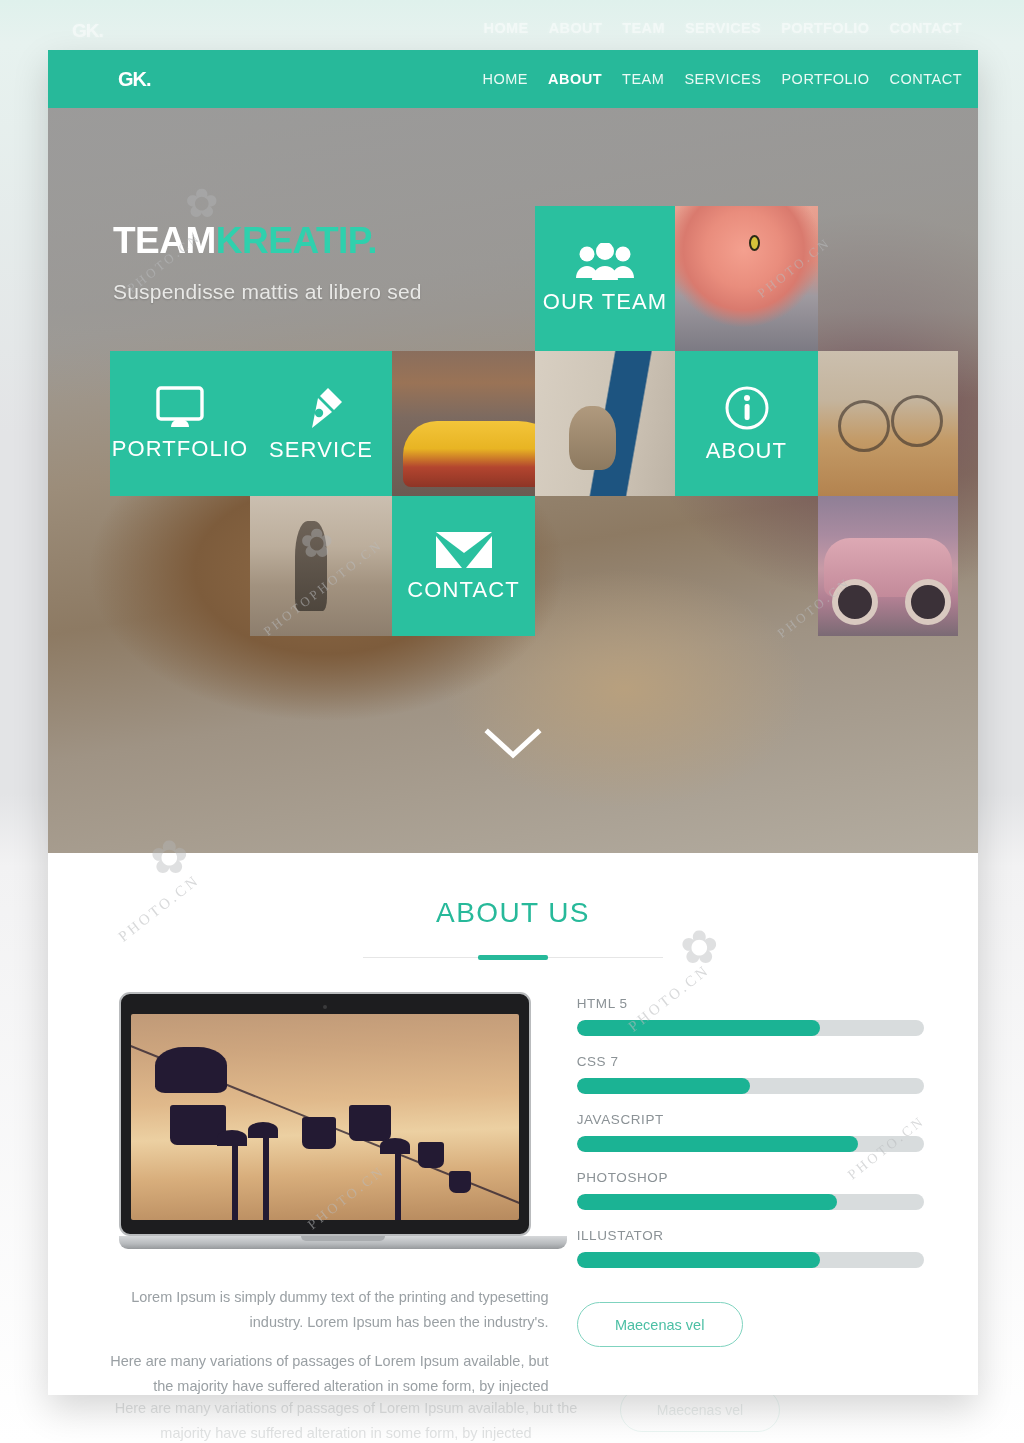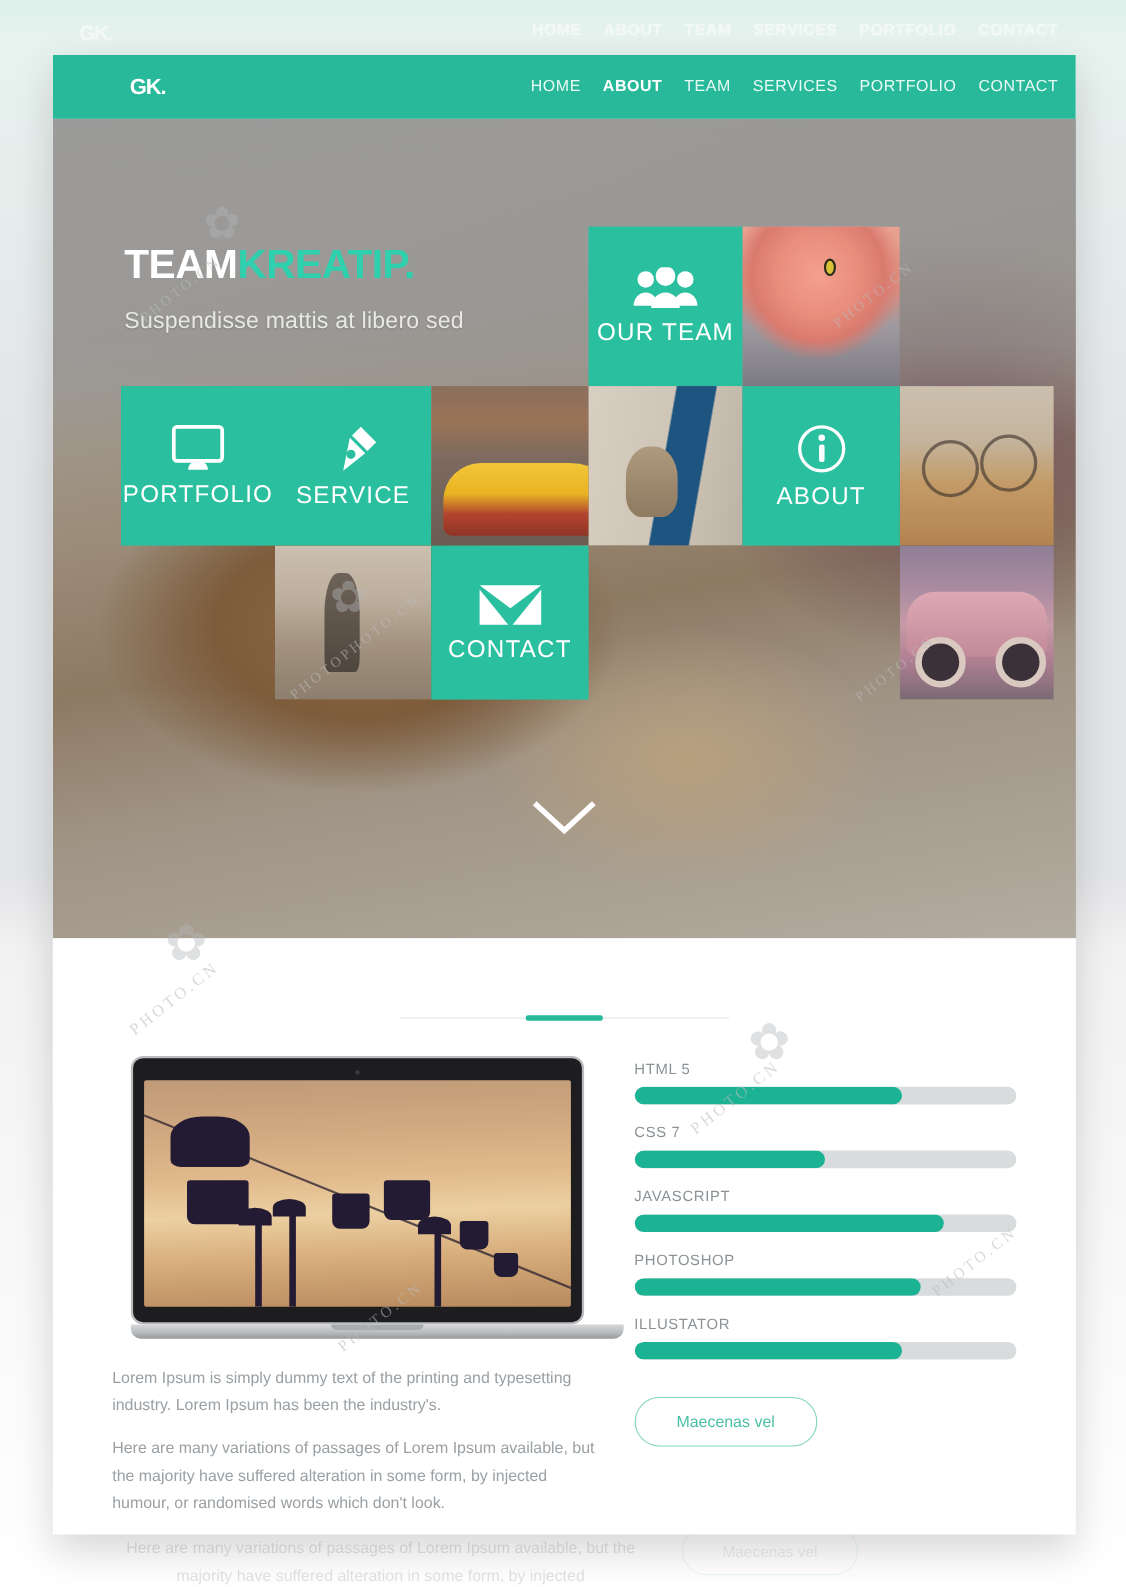--- a/index.html
+++ b/index.html
@@ -192,21 +192,21 @@
     width:84px; height:5px; background:#a9acaf; border-radius:0 0 7px 7px;}
 
   .gondola{ position:absolute; inset:0; }
   .gondola .wire{ position:absolute; height:2px; background:rgba(40,30,45,.75);
     transform-origin:left center; }
   .gondola .car{ position:absolute; background:#231a33; border-radius:3px 3px 7px 7px; }
   .gondola .palm{ position:absolute; bottom:0; background:#231a33; width:6px; }
   .gondola .frond{ position:absolute; width:30px;height:16px;background:#231a33;
     border-radius:50% 50% 0 0; }
 
-  .about-para{ margin-top:24px; text-align:left; }
+  .about-para{ margin-top:36px; text-align:right; }
   .about-para p{
     color:#9aa0a4; font-size:14.5px; line-height:25px; margin-bottom:14px;
     font-family:"Liberation Sans", sans-serif;
   }
 
   
   .skills-title{ font-size:24px; color:#3d4447; margin-bottom:22px; }
   .skill{ margin-bottom:18px; }
   .skill-name{ font-size:13.5px; color:#8b9296; letter-spacing:.6px; margin-bottom:9px;}
   .bar{ height:16px; background:#d8dcdd; border-radius:9px; overflow:hidden; }
@@ -383,20 +383,21 @@
     </div>
 
     <div class="scroll-arrow">
       <svg width="58" height="34" viewBox="0 0 58 34">
         <path d="M4 4 L29 27 L54 4" fill="none" stroke="#ffffff" stroke-width="5" stroke-linecap="square"></path>
       </svg>
     </div>
   </div>
 
   <div class="about">
+    <div class="about-title">ABOUT US</div>
     <div class="about-rule"></div>
 
     <div class="about-body">
       <div class="about-left">
         <div class="macbook">
           <div class="mb-lid">
             <div class="mb-cam"></div>
             <div class="mb-screen">
               <div class="gondola">
                 <div class="wire" style="left:-4%;top:12%;width:116%;transform:rotate(22deg)"></div>

